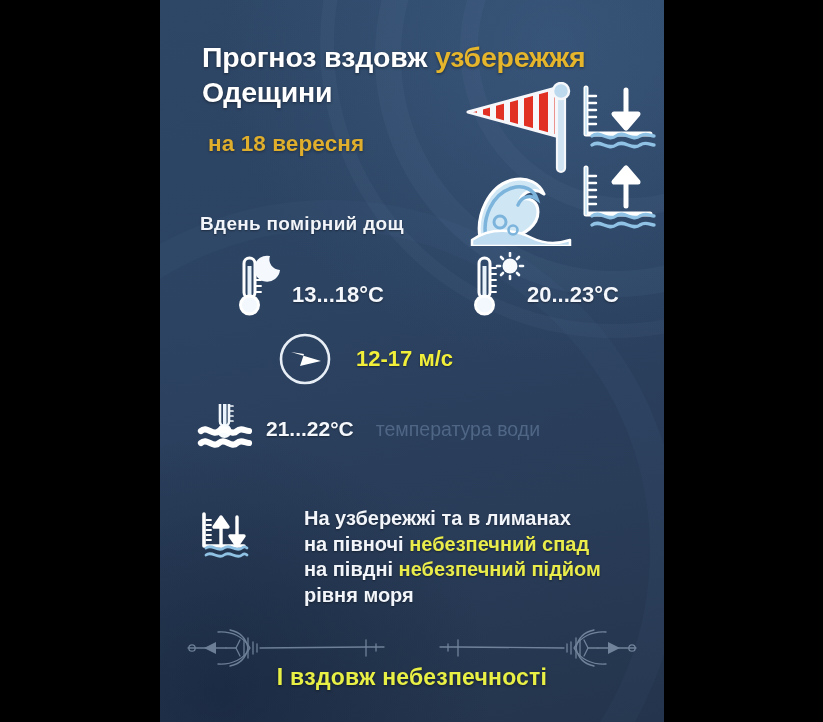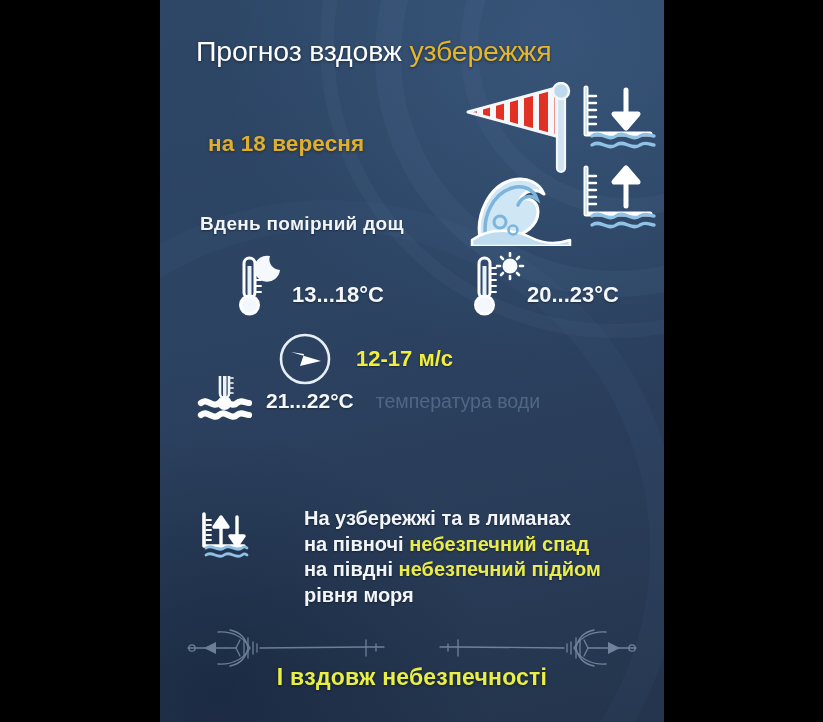--- a/index.html
+++ b/index.html
@@ -58,23 +58,23 @@
   .swirl.s4 { width: 640px; height: 640px; left: -180px; top: 200px; border-width: 30px; border-color: rgba(120,155,200,0.045); }
 
   
   #title-block {
     position: absolute;
     left: 28px;
     top: 26px;
     width: 470px;
   }
   #title {
-    margin: 8px;
+    margin: 14px;
     font-size: 28.5px;
-    font-weight: normal;
+    font-weight: bold;
     line-height: 1.23;
     color: #ffffff;
     letter-spacing: -0.2px;
     text-shadow: 0 1px 3px rgba(0,0,0,0.45);
   }
   #title .gold { color: #e5b52c; }
 
   #date-line {
     position: absolute;
     left: 48px;
@@ -158,21 +158,21 @@
   }
 
   
   .sea-row {
     position: absolute;
     left: 36px;
     display: flex;
     align-items: center;
     height: 50px;
   }
-  #sea-temp-row  { top: 376px; }
+  #sea-temp-row  { top: 404px; }
   #sea-wave-row  { top: 452px; }
 
   .sea-icon { width: 58px; height: 50px; flex: 0 0 auto; }
   .sea-value {
     font-size: 21px;
     font-weight: bold;
     margin-left: 12px;
     white-space: nowrap;
     text-shadow: 0 1px 2px rgba(0,0,0,0.4);
   }
@@ -239,21 +239,21 @@
   <div class="letterbox right"></div>
 
   <div id="poster">
 
     <div class="swirl s1"></div>
     <div class="swirl s2"></div>
     <div class="swirl s3"></div>
     <div class="swirl s4"></div>
 
     <div id="title-block">
-      <h1 id="title"><span>Прогноз вздовж </span><span class="gold">узбережжя</span><br></h1>
+      <h1 id="title"><span>Прогноз вздовж </span><span class="gold">узбережжя</span><br><span>Одещини</span></h1>
     </div>
 
     <div id="date-line">на 18 вересня</div>
 
     <div id="hero-icons">
 
       <svg id="hero-flag" class="hi" viewBox="0 0 116 92">
         <defs>
           <clipPath id="pennantClip">
             <path d="M8 30 L96 6 L96 54 Z"></path>

